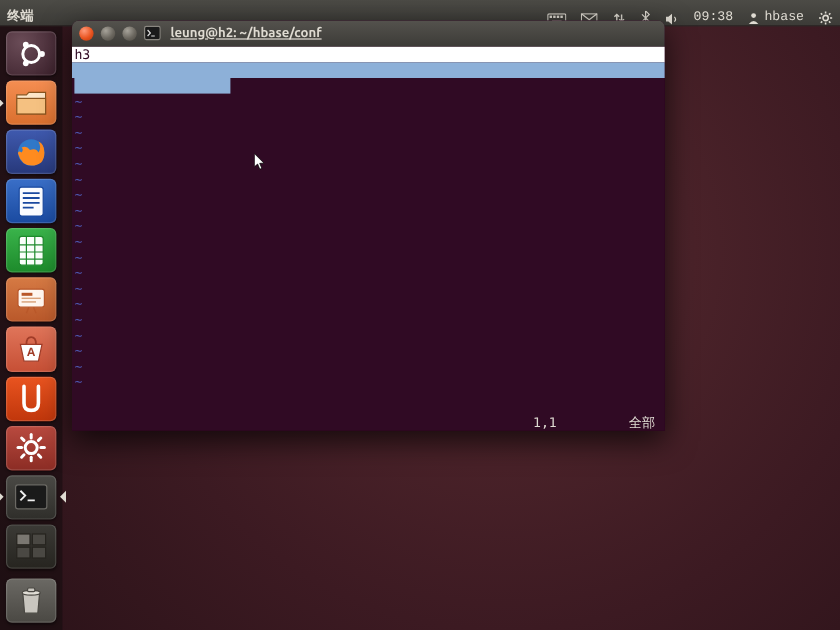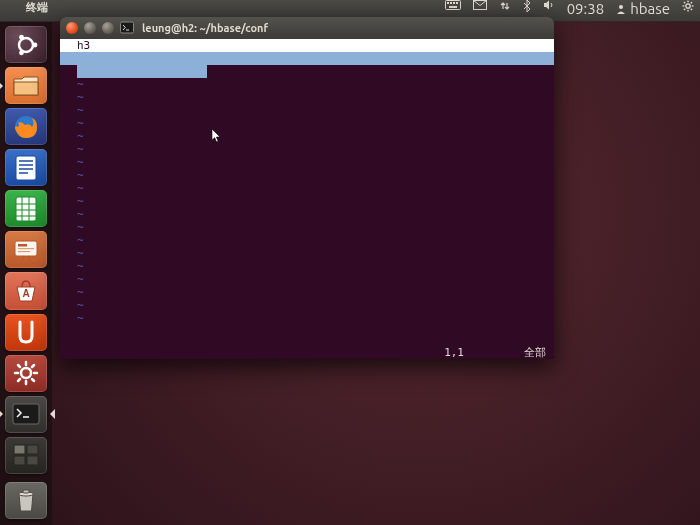--- a/index.html
+++ b/index.html
@@ -9,27 +9,26 @@
   font-family: "Ubuntu", "DejaVu Sans", sans-serif;
   overflow: hidden; position: relative;
 }
 
 
 .top-panel {
   position: absolute; top: 0; left: 0; right: 0;
   height: 22px;
   background: linear-gradient(#4c4b46, #3c3b37);
   color: #dfdbd2; font-size: 11px;
-  display: flex; align-items: flex-start;
+  display: flex; align-items: flex-end;
   border-bottom: 1px solid #2b2a27;
-  padding-left: 20px;
 }
 .top-panel .title { padding-left: 6px; font-weight: bold; }
 .top-panel .spacer { flex: 1; }
-.top-panel .ind { padding: 0 6px; display: flex; align-items: center; gap: 4px; font-size: 15px; }
+.top-panel .ind { padding: 0 6px; display: flex; align-items: center; gap: 4px; font-size: 11px; font-family: Liberation Mono, monospace; }
 .top-panel .ind svg { fill: #dfdbd2; }
 
 
 .launcher {
   position: absolute; top: 22px; left: 0;
   width: 52px; height: 503px;
   background: rgba(20, 12, 15, 0.55);
   display: flex; flex-direction: column; align-items: center;
   padding-top: 4px; gap: 4px;
 }
@@ -59,38 +58,38 @@
   border-radius: 6px 6px 0 0;
   box-shadow: 0 8px 25px rgba(0,0,0,0.7);
   overflow: hidden;
   display: flex; flex-direction: column;
 }
 .term-titlebar {
   height: 22px;
   background: linear-gradient(#54524d, #3c3b37);
   display: flex; align-items: center;
   padding: 0 6px; gap: 6px;
-  font-size: 11px; color: #dfdbd2;
+  font-size: 11px; color: #dfdbd2; text-decoration: underline;
 }
 .tb-btn { width: 12px; height: 12px; border-radius: 50%; display: inline-block; }
 .tb-close { background: radial-gradient(circle at 35% 30%, #ff9a7a, #e95420 55%, #b0360b); }
 .tb-min, .tb-max { background: radial-gradient(circle at 35% 30%, #a7a39a, #6b675f 55%, #4a463f); }
 .term-titlebar .icon-term { width: 14px; height: 14px; }
 .term-titlebar .title-text { font-weight: bold; margin-left: 2px; }
 
 .term-body {
   flex: 1;
   background: #300a24;
   font-family: "DejaVu Sans Mono", monospace;
   font-size: 11px;
   line-height: 13px;
   color: #dfdbd2;
   position: relative;
 }
-.line { white-space: pre; height: 13px; padding-left: 17px; }
+.line { white-space: pre; height: 13px; padding-left: 2px; }
 .sel-white { background: #ffffff; color: #300a24; }
 .sel-blue { background: #8db0d8; color: #1a0a15; }
 .half-blue { background: #8db0d8; color: #300a24; display: inline-block; }
 .tilde { color: #4d57b0; }
 .status {
   position: absolute; bottom: 0; left: 0; right: 0;
   height: 13px; padding: 0 8px 0 2px;
   display: flex; color: #dfdbd2;
 }
 .status .s-spacer { flex: 1; }

